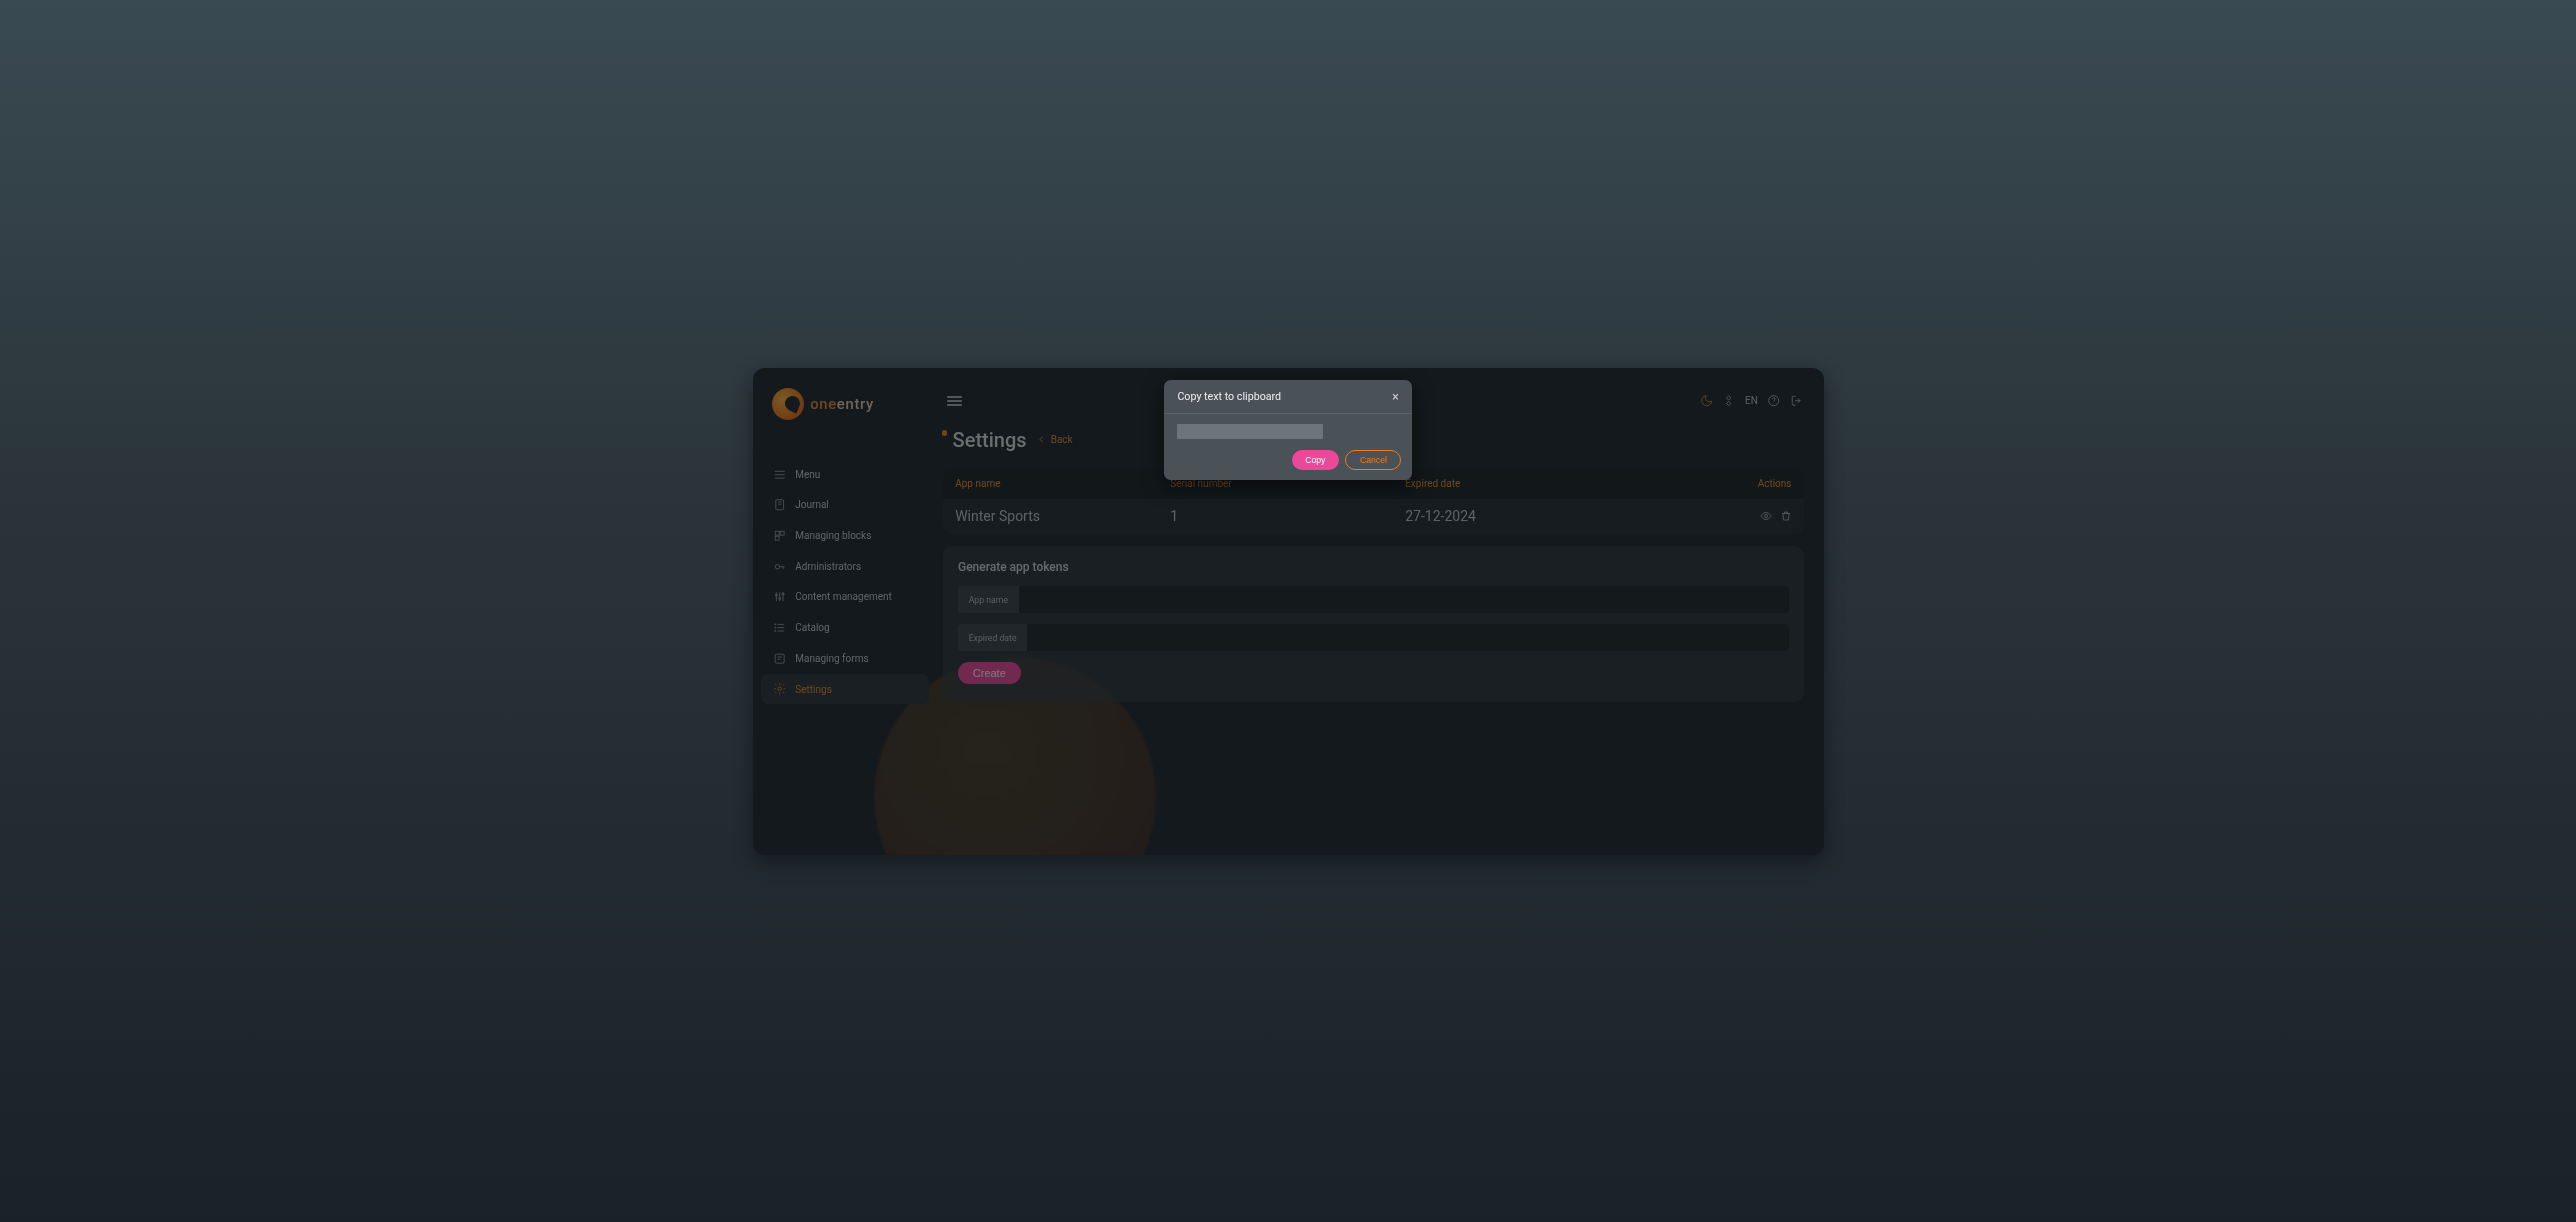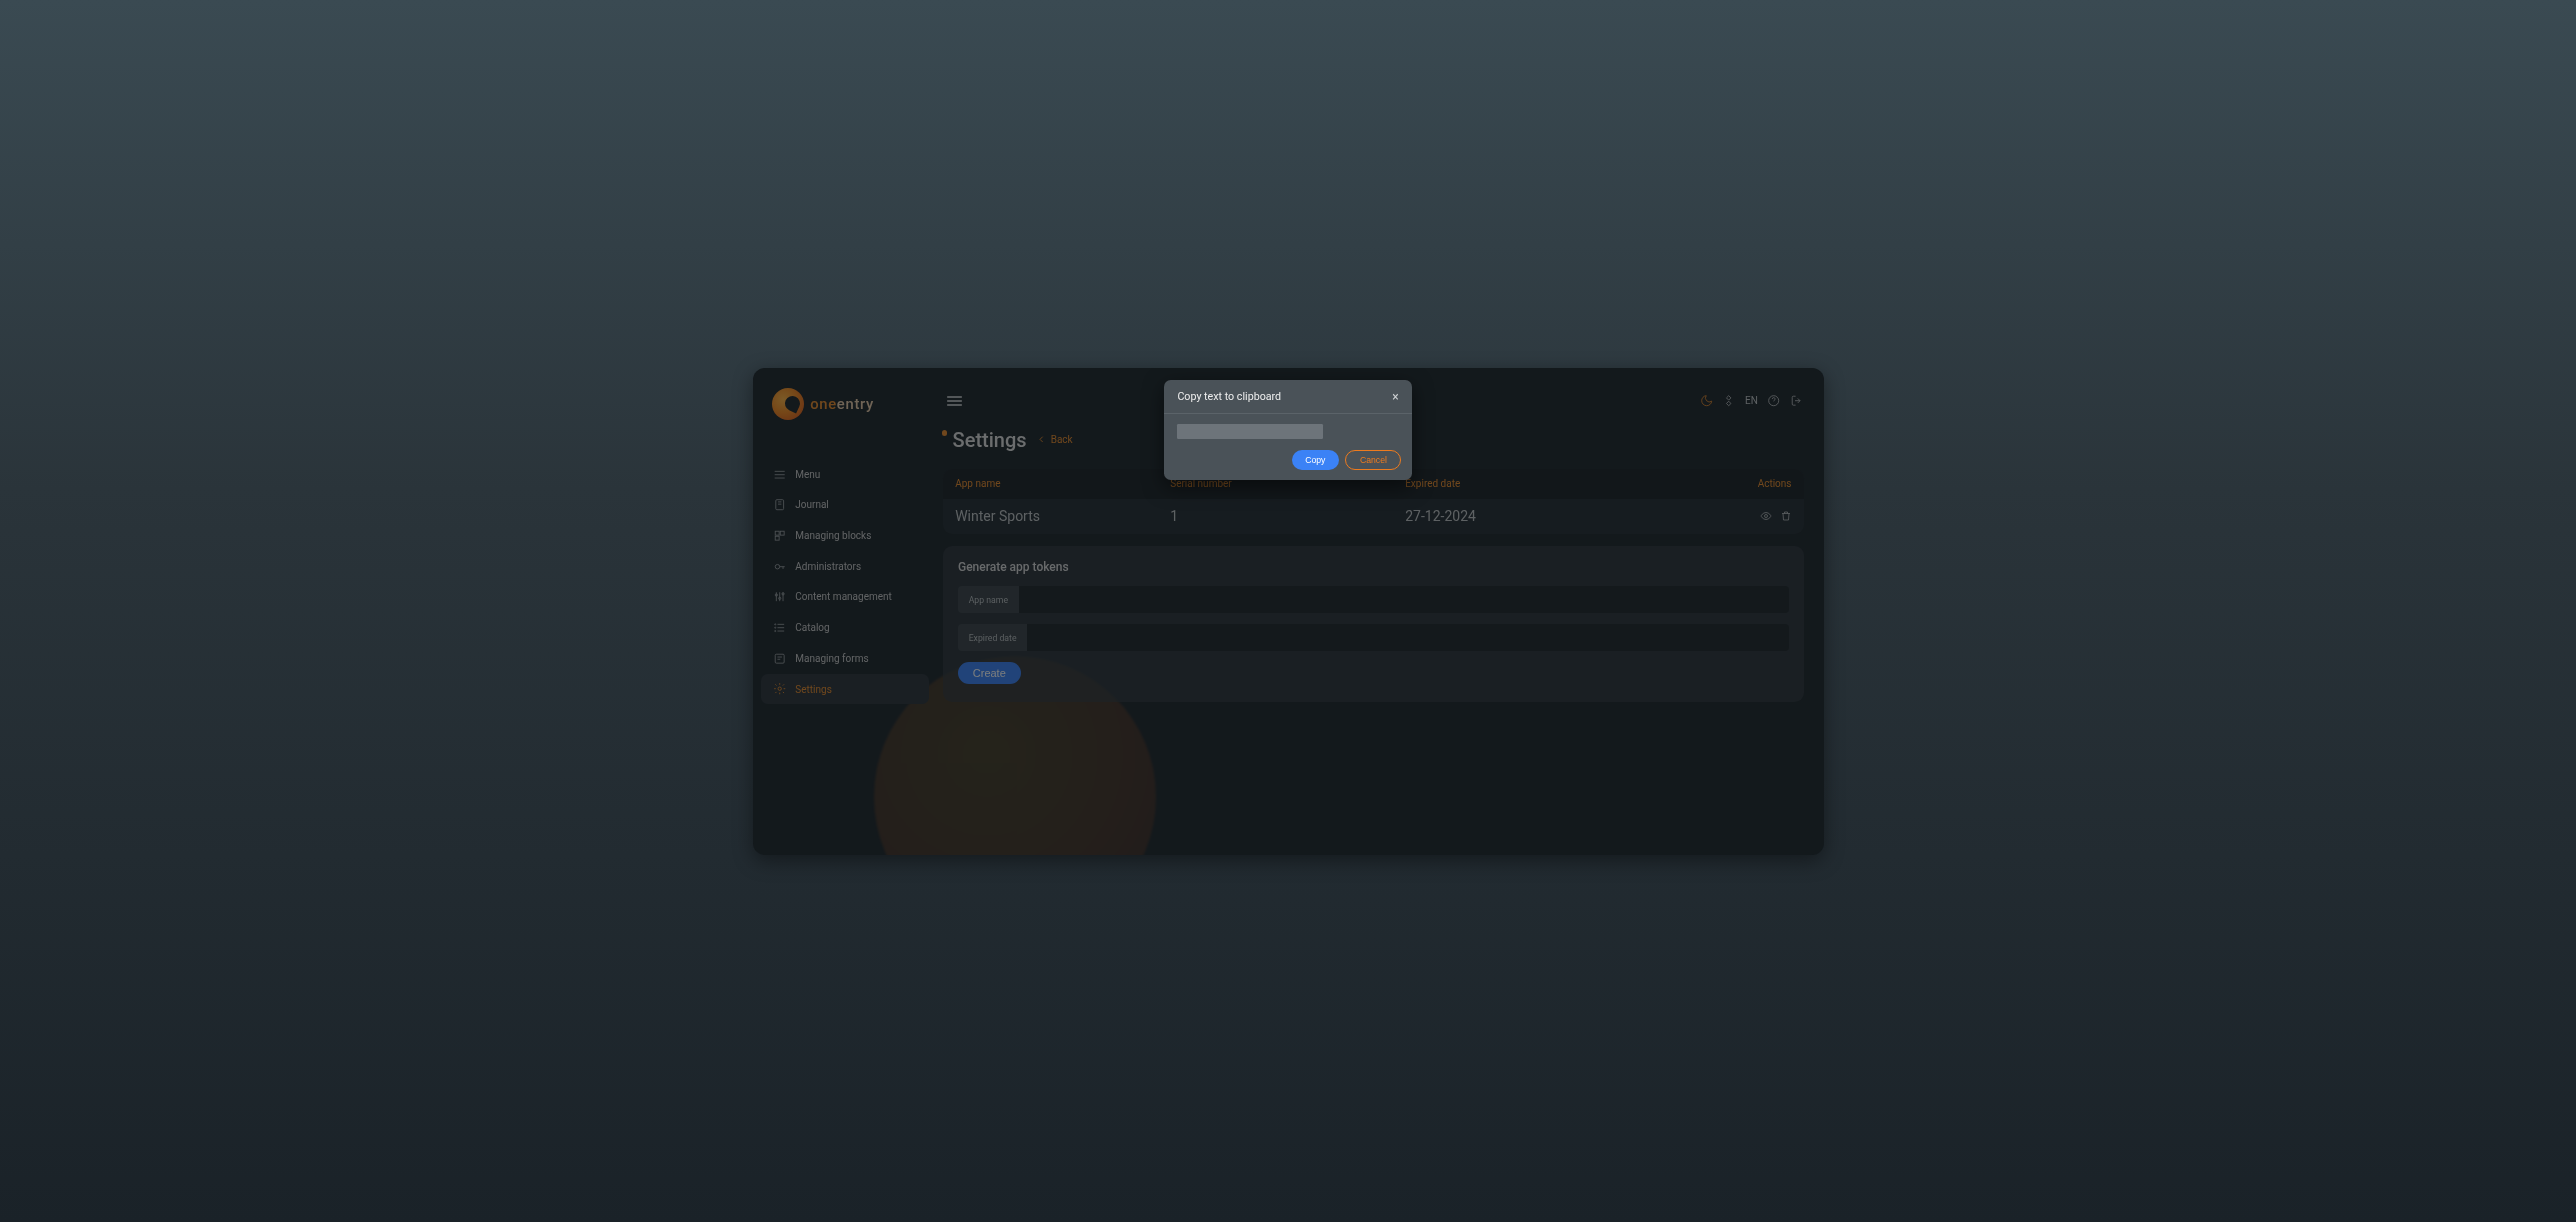--- a/index.html
+++ b/index.html
@@ -183,21 +183,21 @@
     color:#ddd;
     padding:8px 9.4px;
     font-size:9.4px;
     outline:none;
   }
   .btn {
     border:none; cursor:pointer; border-radius:12px;
     font-size:11px; padding:5.4px 14.8px;
     font-weight:500;
   }
-  .btn-primary { background:#3b82f6; color:#fff; }
+  .btn-primary { background:#ec4899; color:#fff; }
   .btn-outline { background:transparent; border:0.7px solid #ee7b1e; color:#ee7b1e; }
 
   
   .overlay {
     position:absolute; inset:0;
     background: rgba(12,16,19,.55);
     z-index:5;
   }
   .modal {
     position:absolute;

